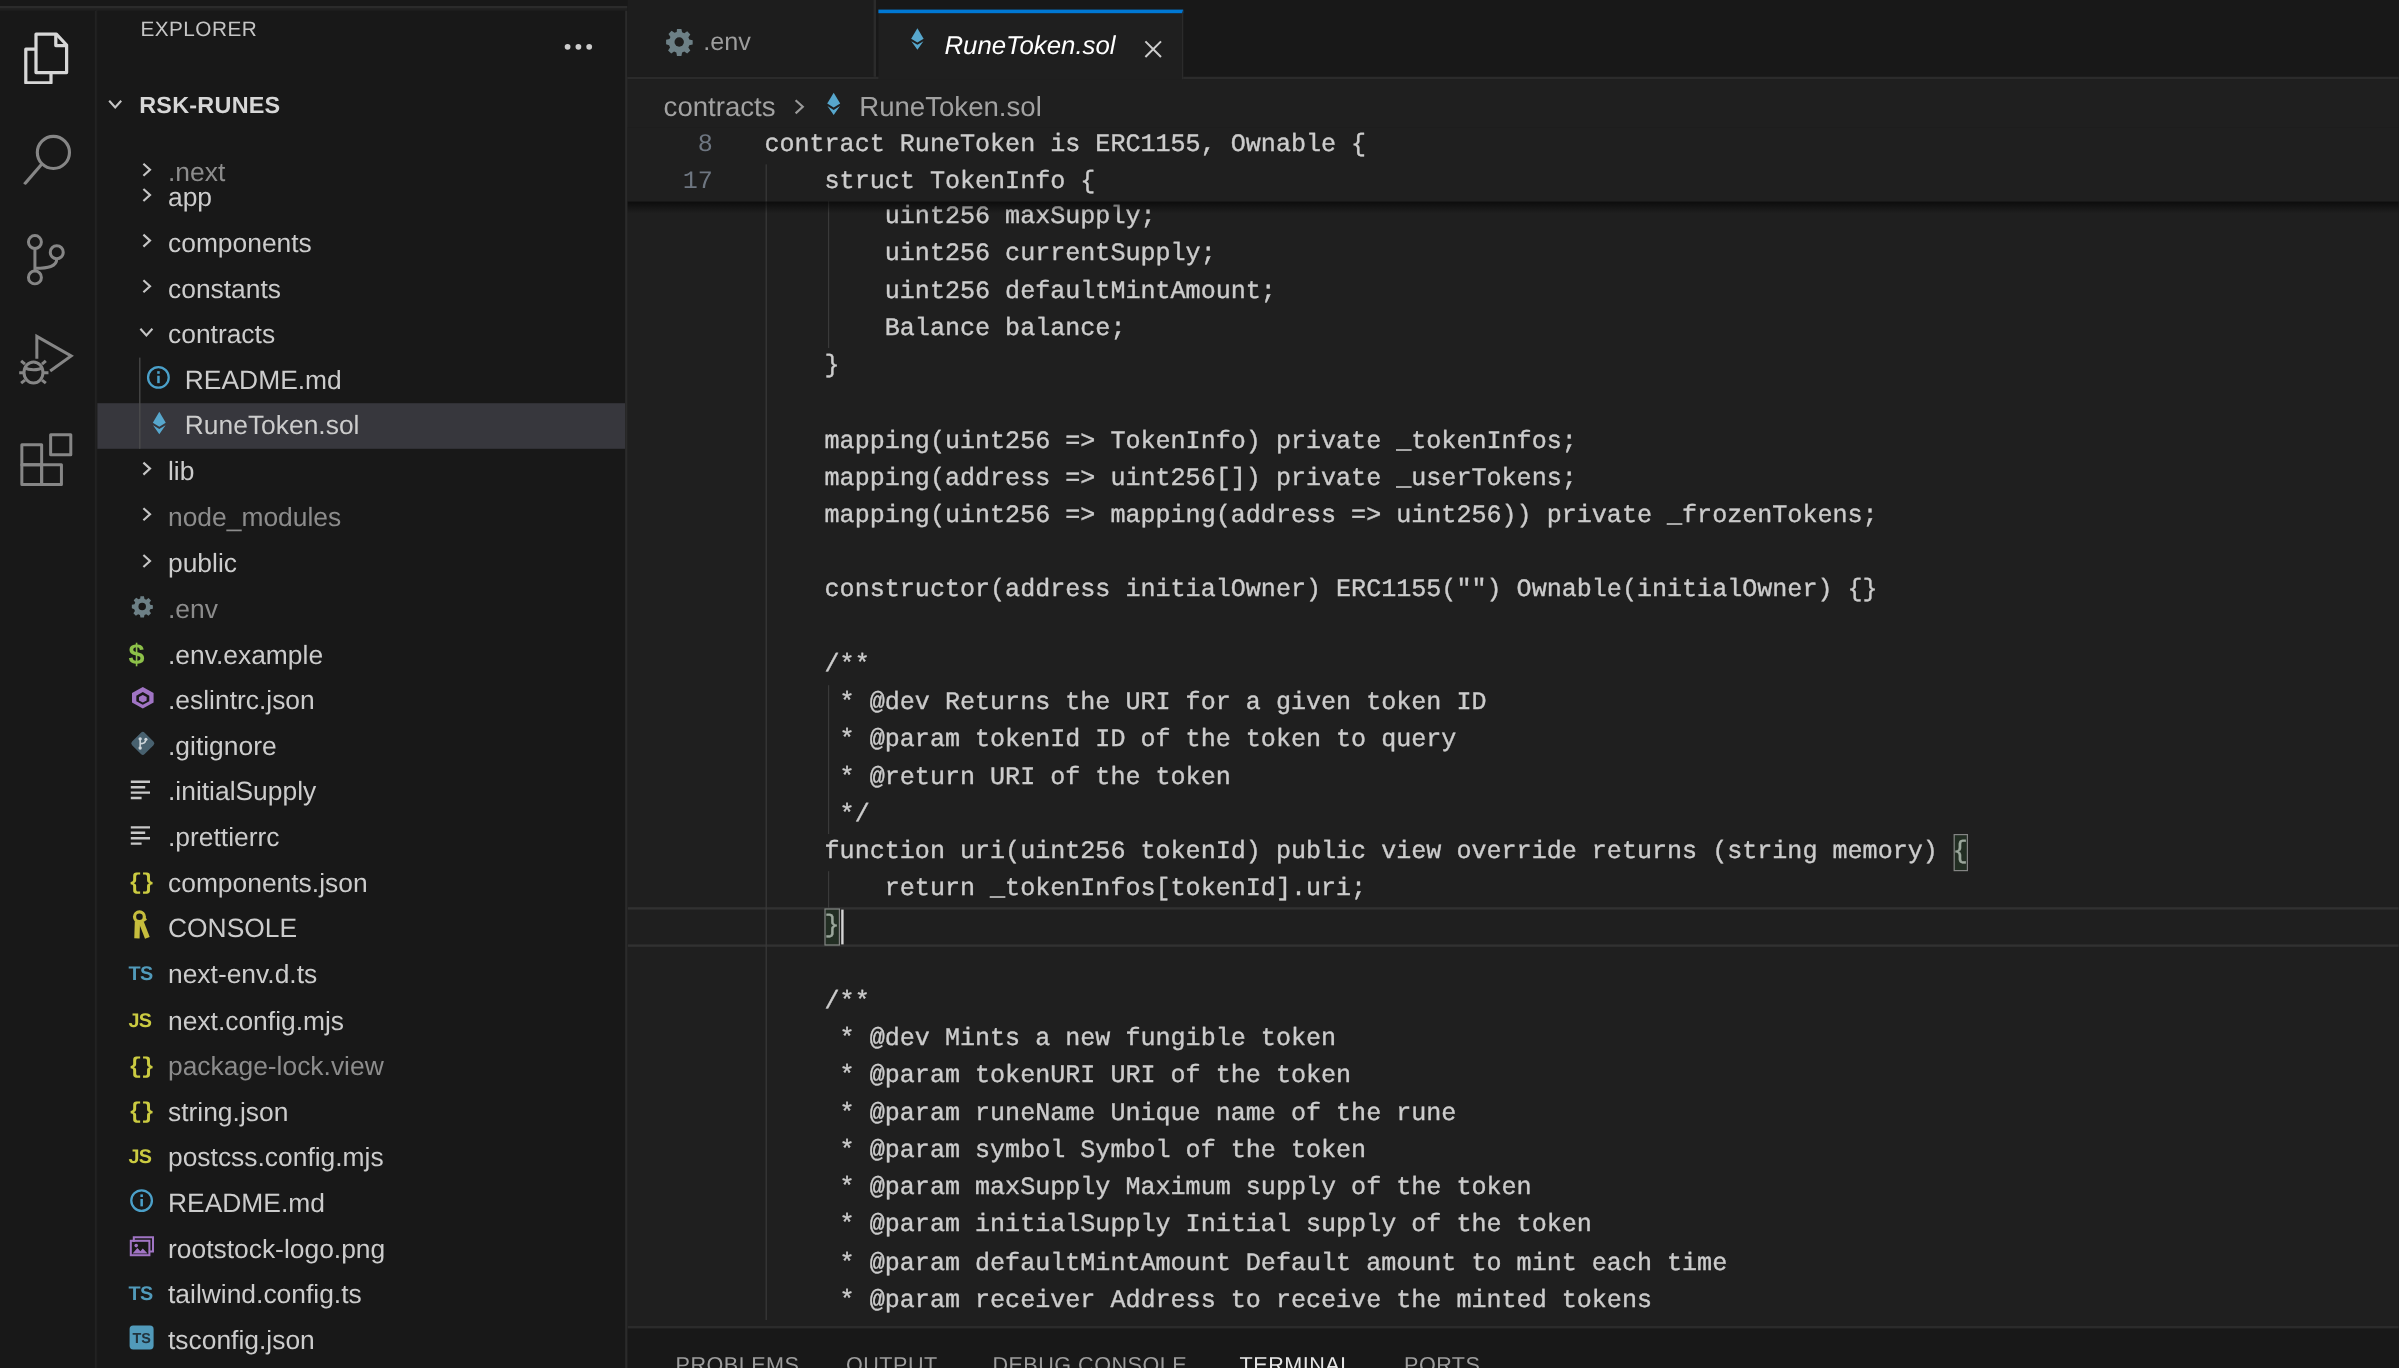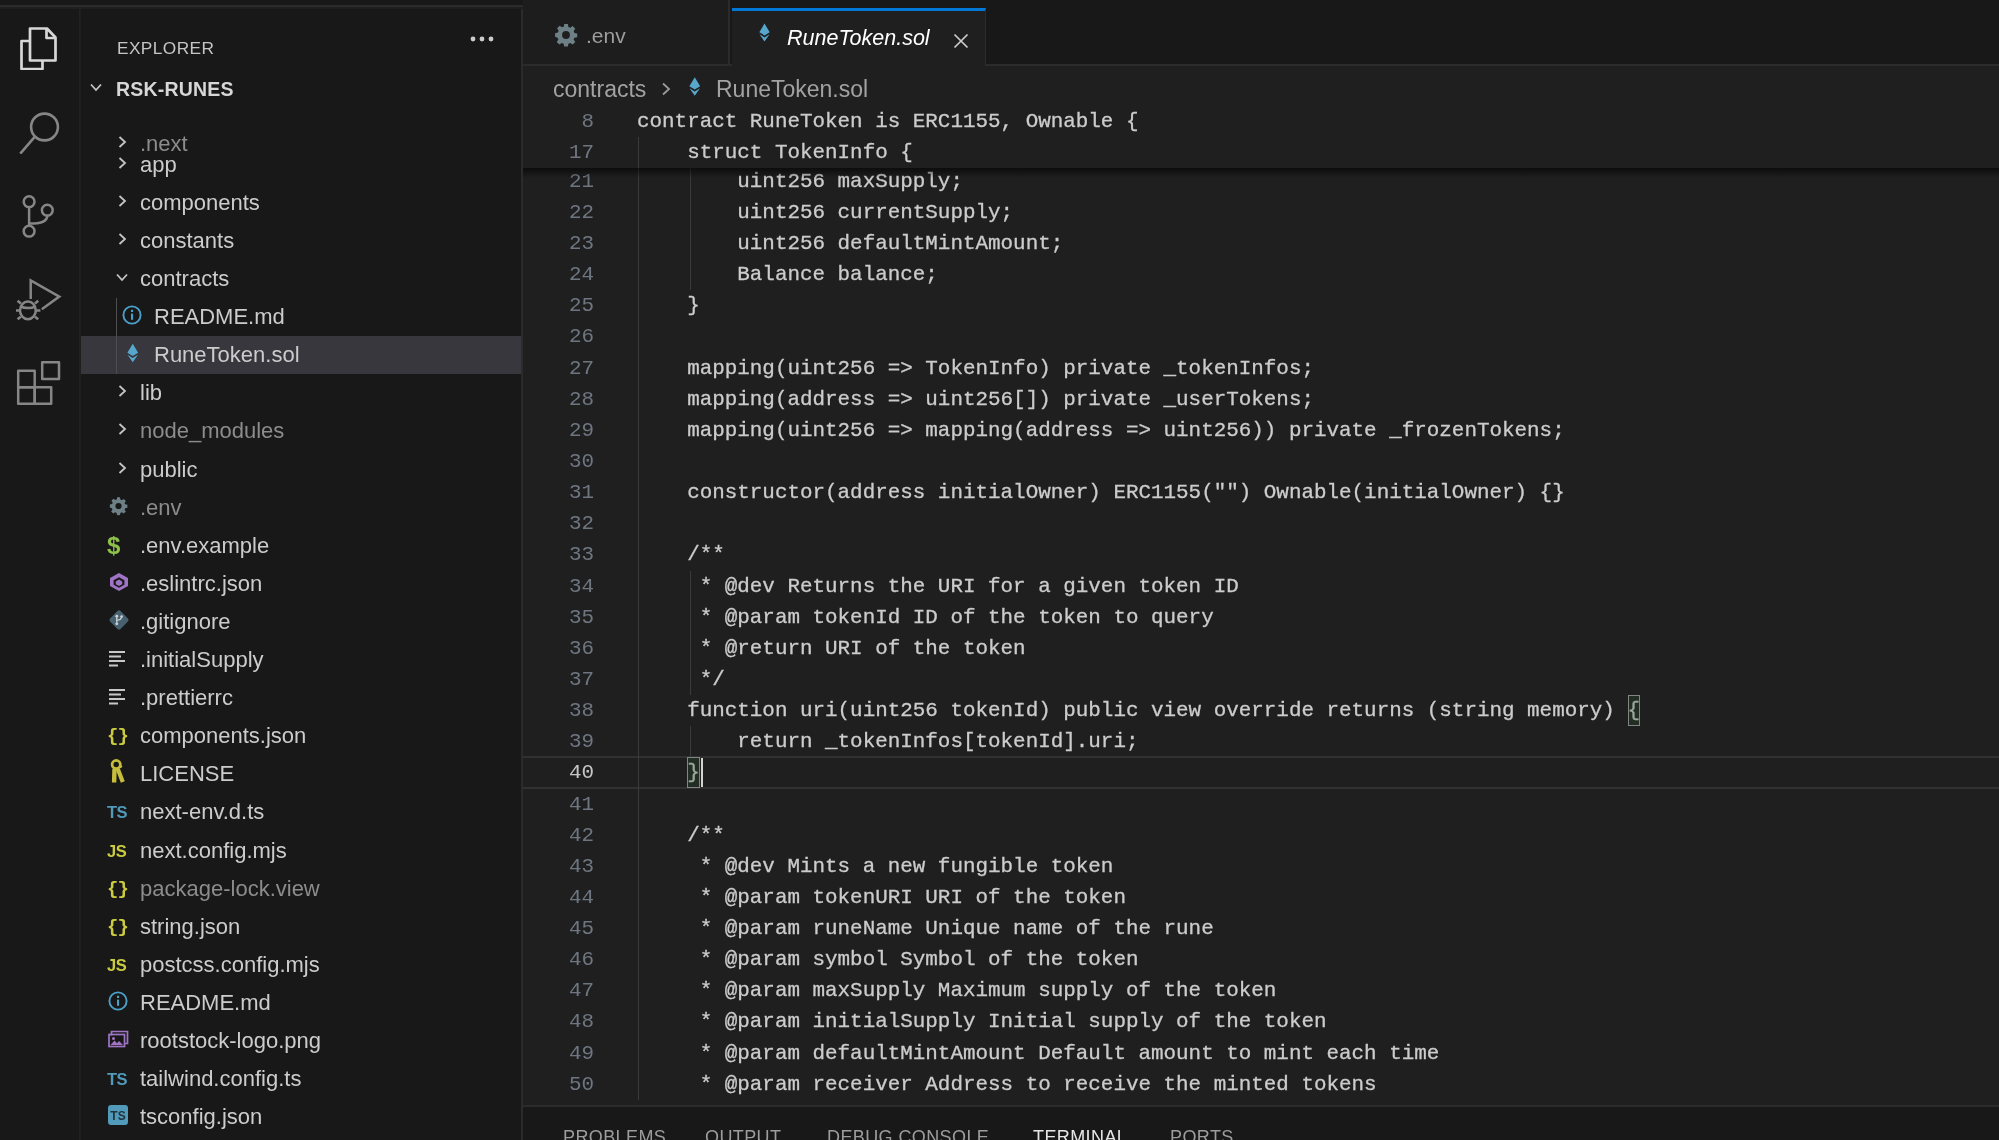--- a/index.html
+++ b/index.html
@@ -9,21 +9,21 @@
   #stage { position:relative; width:1999px; height:1140px; overflow:hidden; }
   
   #topstrip { left:0; top:0; width:523px; height:7px; background:#181818; border-bottom:2px solid #2b2b2b; }
   
   #actbar { left:0; top:9px; width:80px; height:1131px; background:#181818; border-right:1px solid #222222; }
   .abicon { position:absolute; left:16px; width:48px; height:48px; }
   
   #sidebar { left:81px; top:9px; width:440px; height:1131px; background:#181818; overflow:hidden; }
   #sbborder { left:521px; top:9px; width:2px; height:1131px; background:#2b2b2b; }
   #sbhead { position:absolute; left:0; top:0; width:440px; height:60px; }
-  #sbhead .t { position:absolute; left:36px; top:29px; font-size:17.3px; letter-spacing:0.4px; color:#c5c5c5; }
+  #sbhead .t { position:absolute; left:36px; top:5px; font-size:17.3px; letter-spacing:0.4px; color:#c5c5c5; }
   #tree { position:absolute; left:0; top:60.5px; width:440px; }
   .row { position:absolute; left:0; width:440px; height:38.1px; }
   .row .nm { position:absolute; top:50%; transform:translateY(-50%); font-size:22px; color:#cccccc; white-space:nowrap; }
   .row .dim { color:#8c8c8c; }
   .row .bold { font-weight:bold; font-size:19.5px; color:#d7d7d7; letter-spacing:0.2px;}
   .tw { position:absolute; top:50%; transform:translateY(-50%); }
   .fic { position:absolute; top:50%; transform:translateY(-50%); }
   .seltree { position:absolute; left:0; width:440px; height:38.1px; background:#37373d; }
   .tguide { position:absolute; width:1px; background:#4e4e4e; left:35px; }
   .ltr { font-weight:bold; font-size:16.5px; letter-spacing:-0.5px;}
@@ -238,21 +238,21 @@
           <span class="fic" style="left:26px"><span class="brc">{}</span></span>
           <span class="nm" style="left:59px">components.json</span>
         </div>
       <div class="row" style="top:685.8px">
           <span class="fic" style="left:26px"><svg width="22" height="27" viewBox="0 0 22 27">
               <circle cx="9.2" cy="6" r="4.1" stroke="#c6bd3d" stroke-width="2.7" fill="none"></circle>
               <path d="M7.5 10.2 L7.1 24" stroke="#c6bd3d" stroke-width="4.4"></path>
               <path d="M10.8 10.6 L15.8 23.6" stroke="#c6bd3d" stroke-width="4.2"></path>
               <path d="M12.6 8.9 L14.9 7.5" stroke="#c6bd3d" stroke-width="2.2"></path>
             </svg></span>
-          <span class="nm" style="left:59px">LICENSE</span>
+          <span class="nm" style="left:59px">CONSOLE</span>
         </div>
       <div class="row" style="top:723.9px">
           <span class="fic" style="left:26px"><span class="ltr" style="color:#519aba">TS</span></span>
           <span class="nm" style="left:59px">next-env.d.ts</span>
         </div>
       <div class="row" style="top:762.0px">
           <span class="fic" style="left:26px"><span class="ltr" style="color:#cbcb41">JS</span></span>
           <span class="nm" style="left:59px">next.config.mjs</span>
         </div>
       <div class="row" style="top:800.1px">
@@ -323,50 +323,20 @@
       <svg style="position:absolute;left:135px;top:14px" width="16" height="18" viewBox="0 0 16 18">
         <path d="M5 3.5 L11 9 L5 14.5" stroke="#9a9a9a" stroke-width="1.8" fill="none"></path>
       </svg>
       <span style="position:absolute;left:165px;top:9.5px"><svg width="13.5" height="21" viewBox="0 0 16 24">
           <path d="M8 1 L14.4 11.7 L8 15.6 L1.6 11.7 Z" fill="#57a7cd"></path>
           <path d="M1.8 14.2 L8 23 L14.2 14.2 L8 18 Z" fill="#57a7cd"></path>
         </svg></span>
       <span class="b" style="left:193px">RuneToken.sol</span>
     </div>
   <div class="abs" id="editor">
-    <pre class="gutpre" style="left:-1px;top:59.7px">21
-22
-23
-24
-25
-26
-27
-28
-29
-30
-31
-32
-33
-34
-35
-36
-37
-38
-39
-<span style="color:#c6c6c6">40</span>
-41
-42
-43
-44
-45
-46
-47
-48
-49
-50</pre>
     <pre class="codepre" style="left:114px;top:59.7px">        uint256 maxSupply;
         uint256 currentSupply;
         uint256 defaultMintAmount;
         Balance balance;
     }
 
     mapping(uint256 =&gt; TokenInfo) private _tokenInfos;
     mapping(address =&gt; uint256[]) private _userTokens;
     mapping(uint256 =&gt; mapping(address =&gt; uint256)) private _frozenTokens;
 

